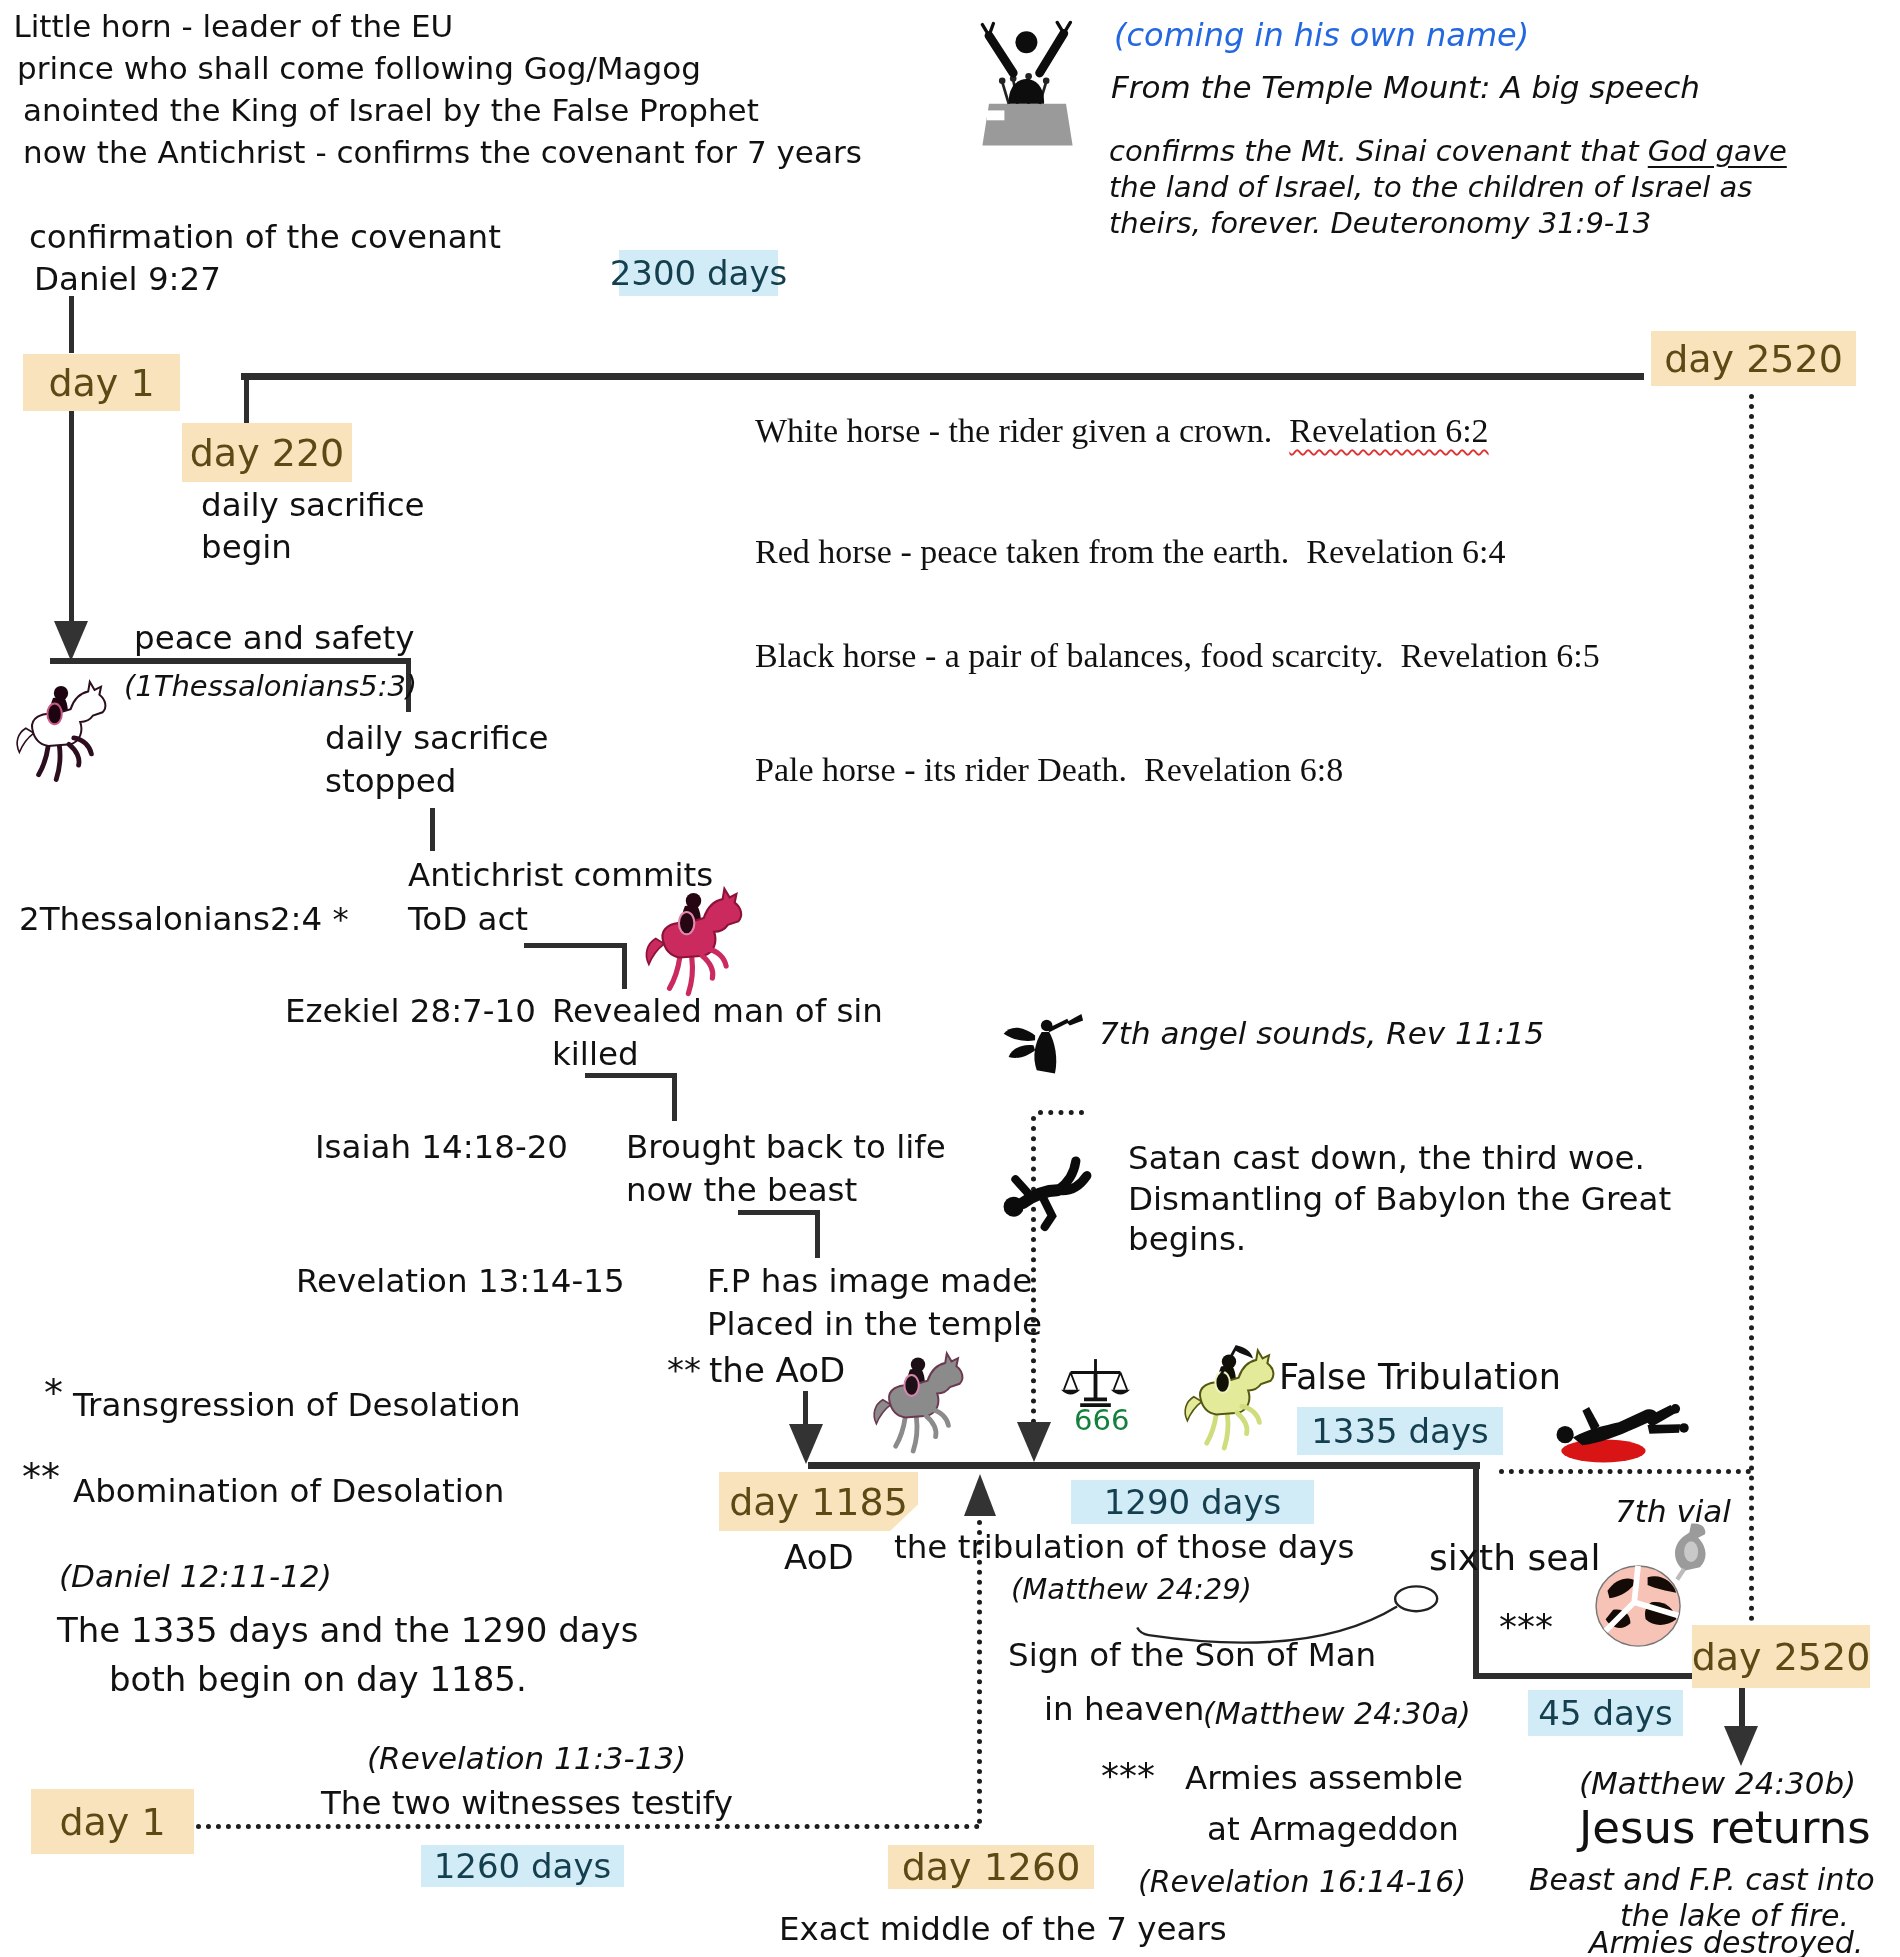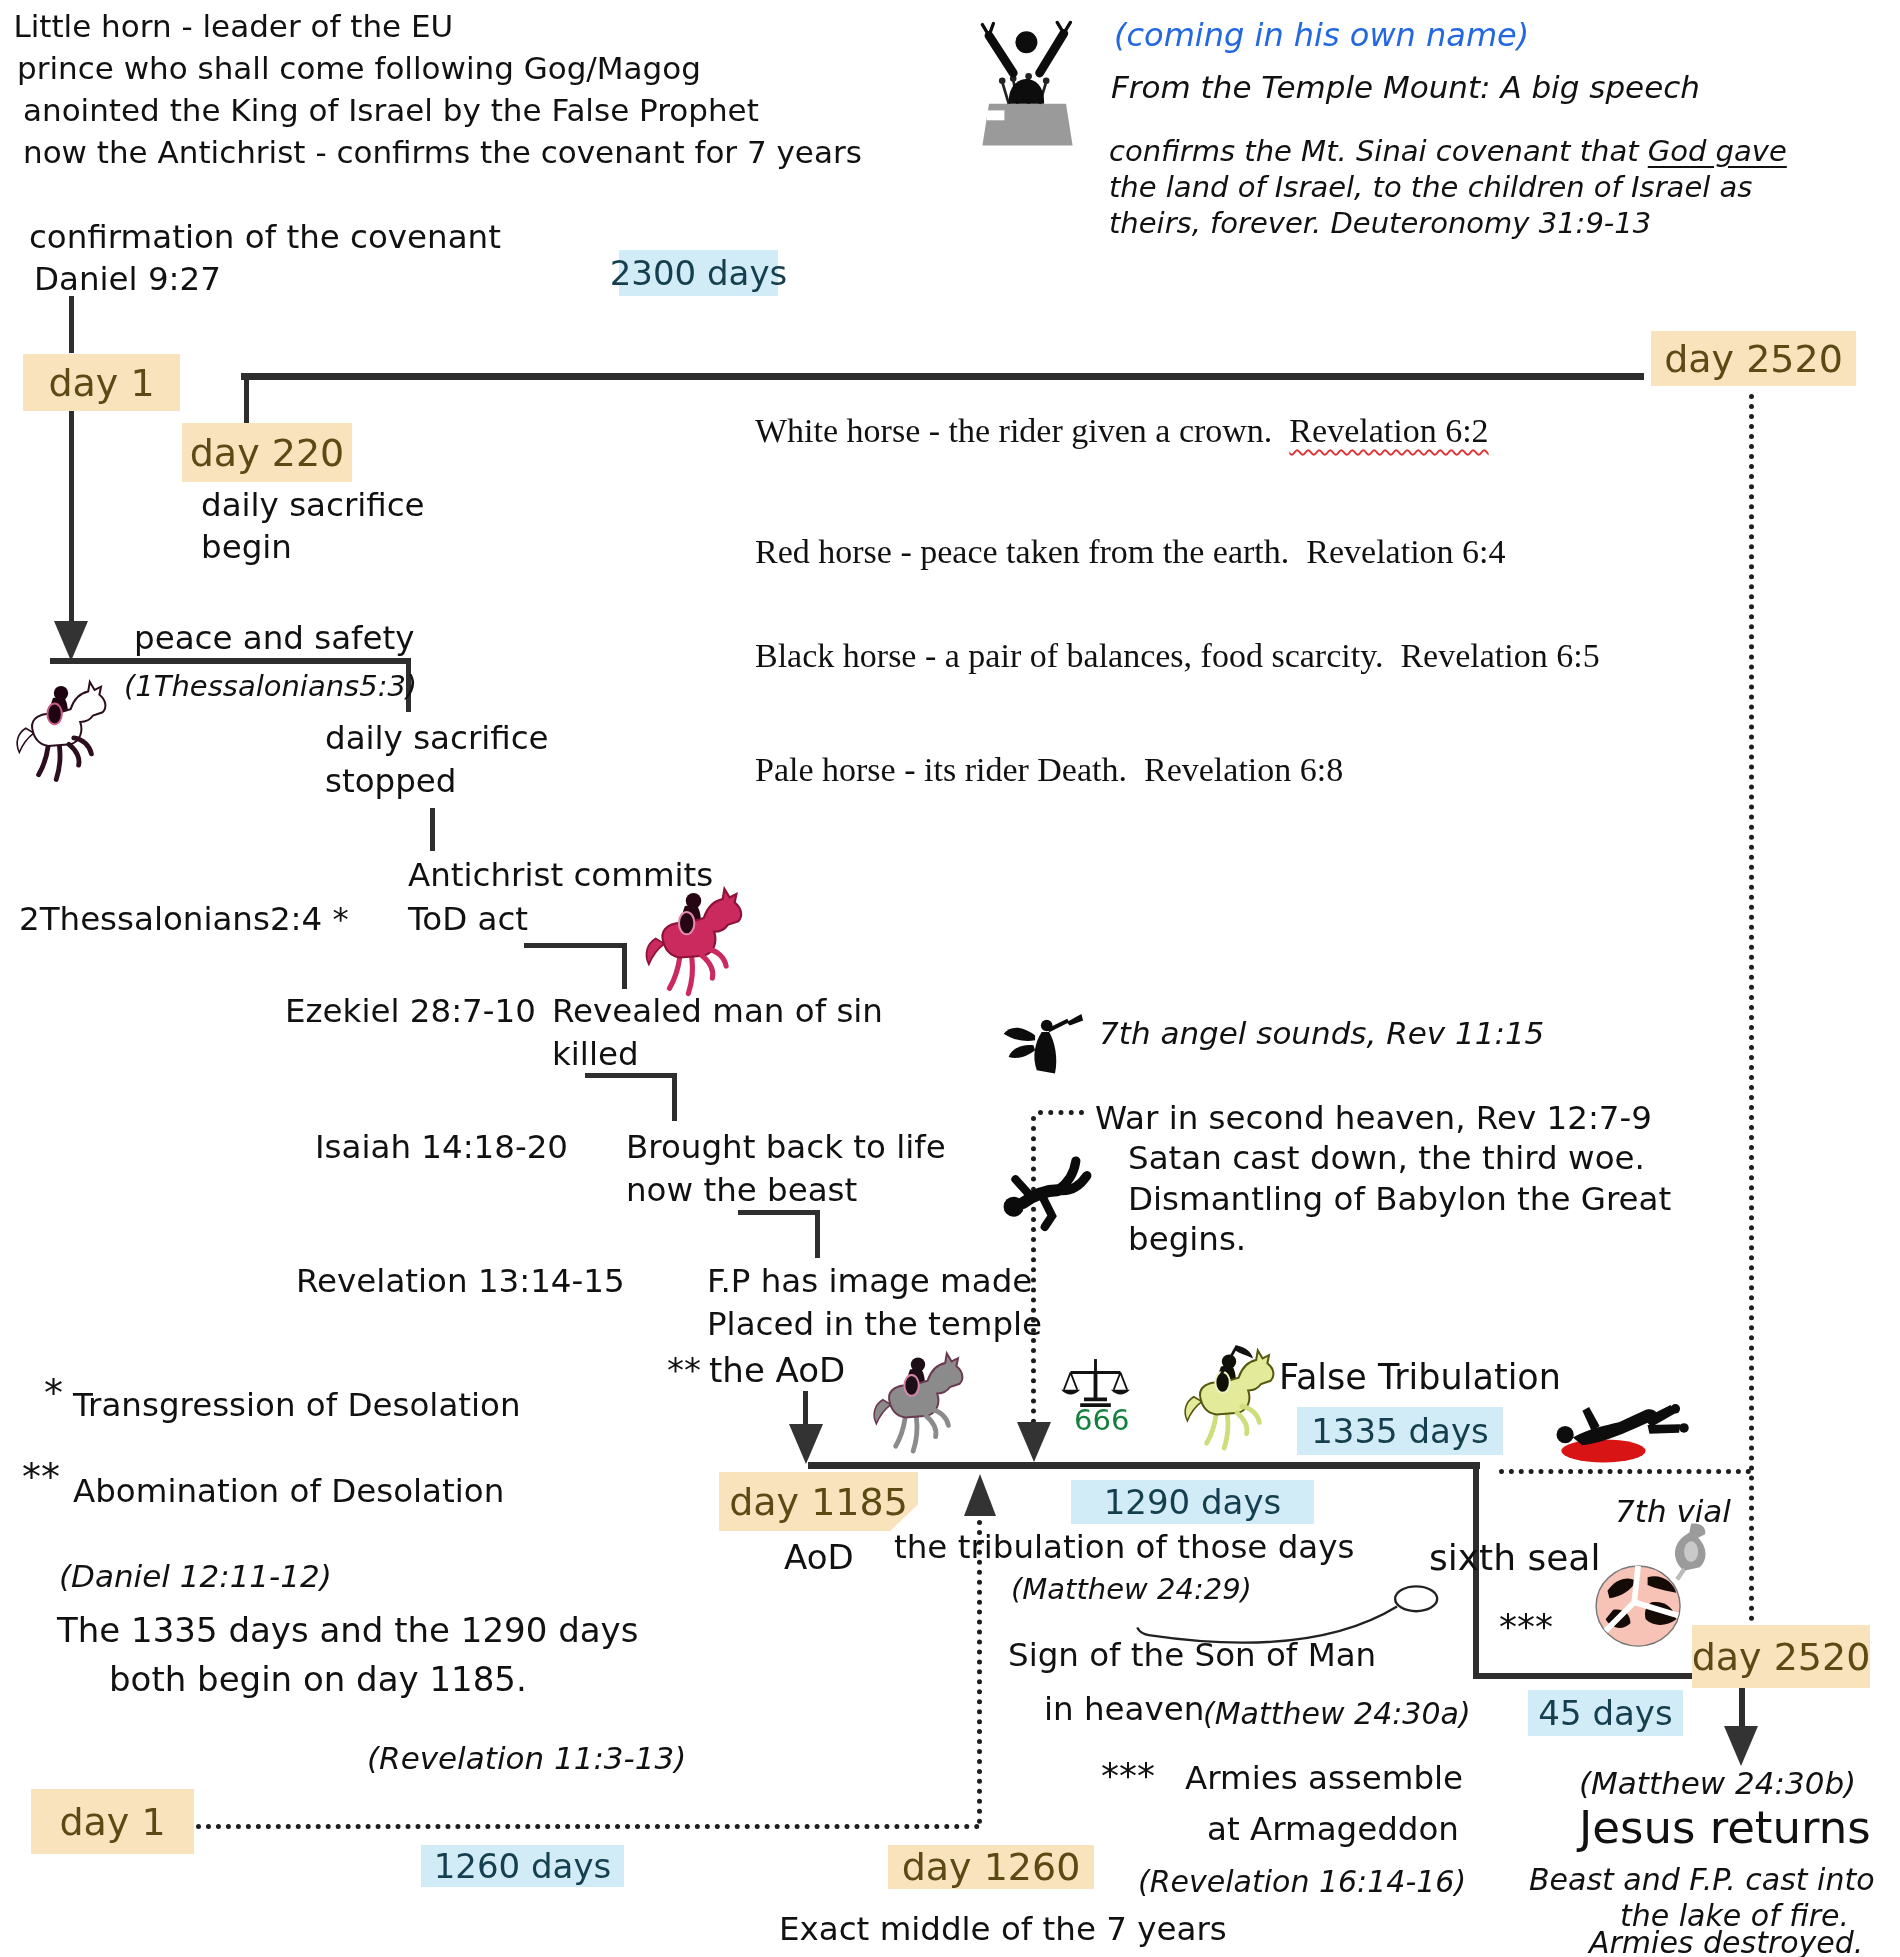--- a/index.html
+++ b/index.html
@@ -153,21 +153,20 @@
     <circle cx="54" cy="22" r="7" fill="#0c0c0c"></circle>
     <path d="M56,28 L80,16" stroke="#0c0c0c" stroke-width="5" fill="none"></path>
     <path d="M78,18 L96,8 L98,16 L82,22 Z" fill="#0c0c0c"></path>
   </svg>
   <div class="t it" style="left:1099px;top:1015px;font-size:31px">7th angel sounds, Rev 11:15</div>
 
   <div class="dot-h" style="left:1038px;top:1110px;width:46px"></div>
   <div class="dot-v" style="left:1031px;top:1116px;height:308px"></div>
   <div class="ah-down" style="left:1017px;top:1422px"></div>
 
-  <div class="t" style="left:1095px;top:1099px">War in second heaven, Rev 12:7-9</div>
   <div class="t" style="left:1128px;top:1139px">Satan cast down, the third woe.</div>
   <div class="t" style="left:1128px;top:1180px">Dismantling of Babylon the Great</div>
   <div class="t" style="left:1128px;top:1220px">begins.</div>
 
   <svg class="icon" style="left:994px;top:1139px" width="107" height="119" viewBox="0 0 110 130">
     <circle cx="18" cy="74" r="11" fill="#0b0b0b"></circle>
     <path d="M28,70 C42,60 54,56 66,56" stroke="#0b0b0b" stroke-width="13" fill="none" stroke-linecap="round"></path>
     <path d="M38,64 L20,44" stroke="#0b0b0b" stroke-width="9" fill="none" stroke-linecap="round"></path>
     <path d="M48,60 L60,84 L52,96" stroke="#0b0b0b" stroke-width="9" fill="none" stroke-linecap="round"></path>
     <path d="M66,56 C78,48 84,38 86,24" stroke="#0b0b0b" stroke-width="10" fill="none" stroke-linecap="round"></path>
@@ -272,20 +271,21 @@
 
   <div class="t" style="left:44px;top:1371px;font-size:38px">*</div>
   <div class="t" style="left:73px;top:1386px">Transgression of Desolation</div>
   <div class="t" style="left:22px;top:1455px;font-size:38px">**</div>
   <div class="t" style="left:73px;top:1472px">Abomination of Desolation</div>
   <div class="t it" style="left:59px;top:1558px;font-size:31px">(Daniel 12:11-12)</div>
   <div class="t" style="left:57px;top:1610px;font-size:34px">The 1335 days and the 1290 days</div>
   <div class="t" style="left:109px;top:1659px;font-size:34px">both begin on day 1185.</div>
 
   <div class="t it" style="left:367px;top:1740px;font-size:31px">(Revelation 11:3-13)</div>
+  <div class="t" style="left:321px;top:1784px">The two witnesses testify</div>
   <div class="hl hl-tan" style="left:31px;top:1789px;width:163px;height:65px">
       <span>day 1</span>
     </div>
   <div class="hl hl-blue" style="left:421px;top:1845px;width:203px;height:42px">
       <span>1260 days</span>
     </div>
   <div class="hl hl-tan" style="left:888px;top:1845px;width:206px;height:44px">
       <span>day 1260</span>
     </div>
   <div class="t" style="left:779px;top:1910px">Exact middle of the 7 years</div>

